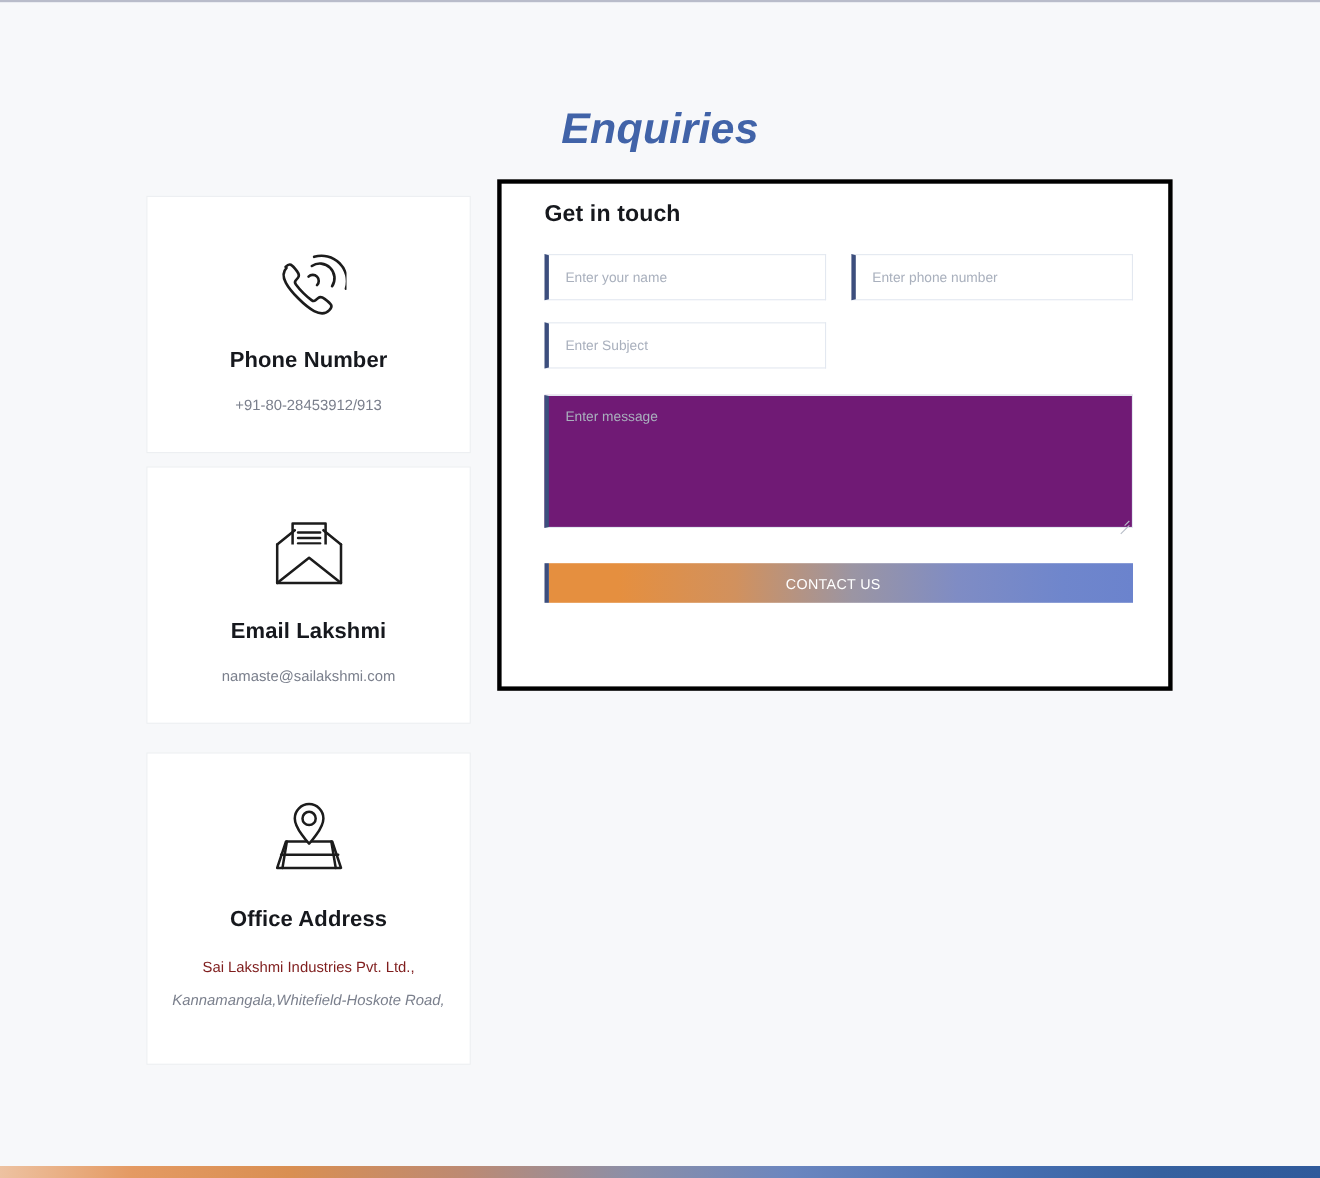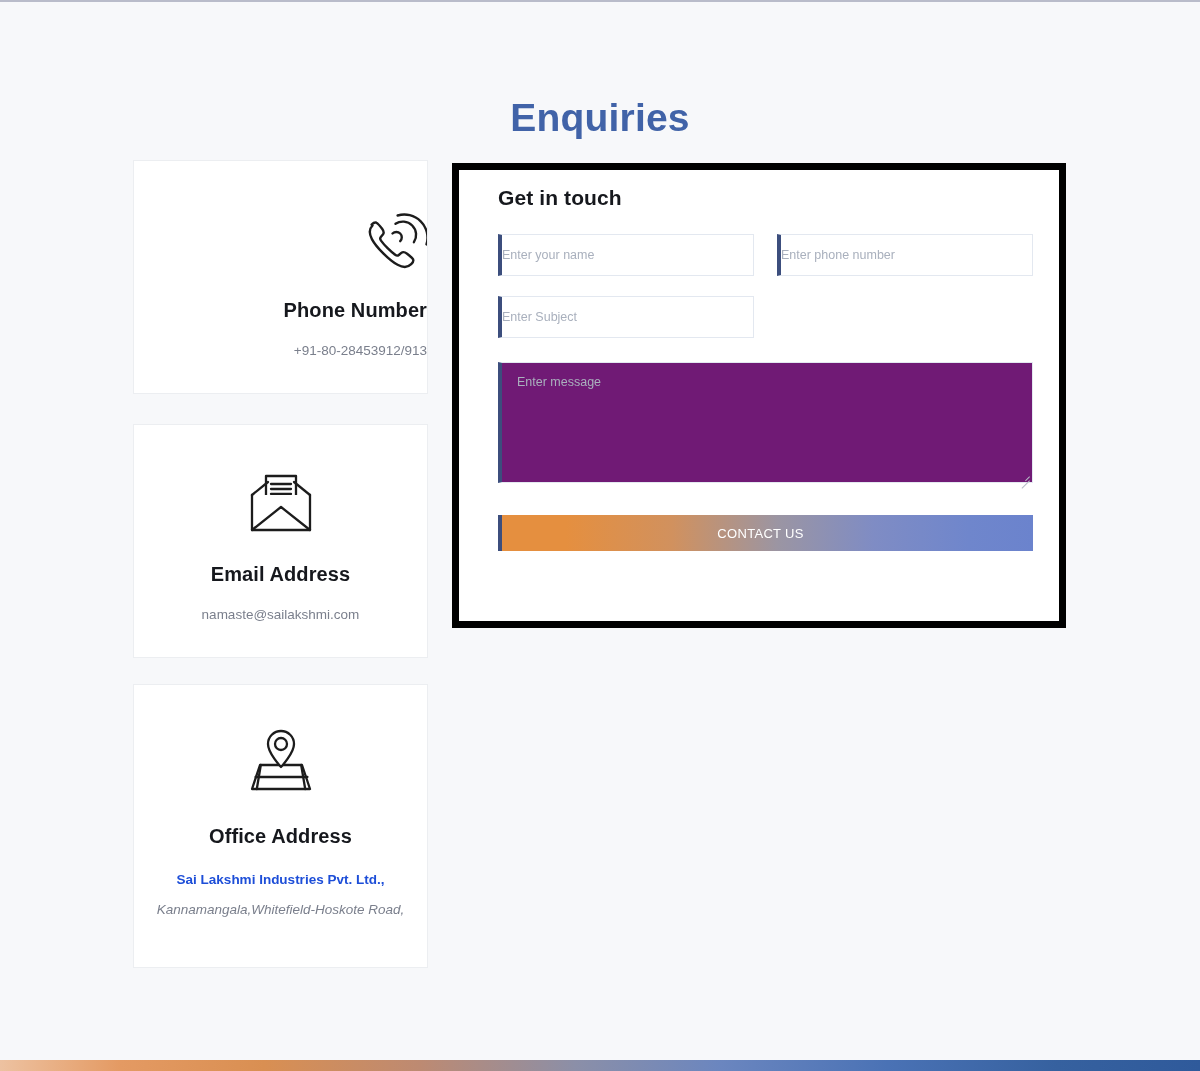--- a/index.html
+++ b/index.html
@@ -21,34 +21,35 @@
     background: #b9bcca;
   }
   .page-title {
     position: absolute;
     top: 70px; left: 0; width: 1200px;
     text-align: center;
     font-size: 39px;
     font-weight: 700;
     letter-spacing: 0.2px;
     color: #4163a8;
+    font-style: italic;
   }
 
   
   .info-card {
     position: absolute;
     left: 133px;
     width: 295px;
     background: #ffffff;
     border: 1px solid #eceef1;
     display: flex;
     flex-direction: column;
     align-items: center;
   }
-  #card-phone   { top: 160px; height: 234px; align-items: flex-end; }
+  #card-phone   { top: 178px; height: 234px; }
   #card-email   { top: 424px; height: 234px; }
   #card-address { top: 684px; height: 284px; }
 
   .info-icon {
     margin-top: 44px;
     height: 70px;
     display: flex; align-items: center; justify-content: center;
   }
   #card-address .info-icon { margin-top: 42px; }
   .info-title {
@@ -61,33 +62,33 @@
   #card-address .info-title { margin-top: 28px; text-align: center; }
   .info-value {
     margin-top: 17px;
     font-size: 13.5px;
     color: #7a7f8c;
     text-align: center;
     line-height: 24px;
     max-width: 260px;
   }
   .info-value.strong {
-    font-weight: 700;
-    color: #1d4ed8;
+    font-weight: 400;
+    color: #7f1d1d;
     margin-top: 20px;
   }
   .addr-line { display: block; font-style: italic; }
 
   
   .form-card {
     position: absolute;
     left: 452px; top: 163px;
     width: 614px; height: 465px;
     background: #ffffff;
-    border: 7px solid #000000;
+    border: 4px solid #000000;
   }
   .form-title {
     position: absolute;
     left: 39px; top: 16px;
     font-size: 21px;
     font-weight: 700;
     color: #16181d;
     letter-spacing: 0.1px;
   }
   .field-grid {
@@ -102,20 +103,21 @@
   .field {
     position: relative;
     height: 42px;
     background: #fff;
     border: 1px solid #e3e8f0;
     border-left: 4px solid #3c4e7d;
     display: flex;
     align-items: center;
   }
   .field .ph {
+    padding-left: 15px;
     font-size: 12.5px;
     color: #a9b0bd;
   }
   .textarea-field {
     position: absolute;
     left: 39px; top: 192px;
     width: 535px; height: 121px;
     background: #701a75;
     border: 1px solid #e3e8f0;
     border-left: 4px solid #3c4e7d;
@@ -202,21 +204,21 @@
         <rect x="18" y="3" width="30" height="25" fill="#ffffff"></rect>
         <line x1="23" y1="11" x2="43" y2="11"></line>
         <line x1="23" y1="16" x2="43" y2="16"></line>
         <line x1="23" y1="21" x2="43" y2="21"></line>
         <path d="M4 22v35h58V22" fill="#ffffff"></path>
         <path d="M4 22l16-13"></path>
         <path d="M62 22l-16-13"></path>
         <path d="M4 57l29-23 29 23"></path>
       </svg>
     </div>
-    <div class="info-title">Email Address</div>
+    <div class="info-title">Email Lakshmi</div>
     <div class="info-value">namaste@sailakshmi.com</div>
   </div>
 
   <div class="info-card" id="card-address">
     <div class="info-icon">
       <svg width="70" height="66" viewBox="0 0 70 66" fill="none" stroke="#1c1c1c" stroke-width="2.3" stroke-linecap="round" stroke-linejoin="round">
         <path d="M6 60l8-24h42l8 24z" fill="#ffffff"></path>
         <path d="M14.8 36l-4 24"></path>
         <path d="M55.2 36l4 24"></path>
         <path d="M9.6 48h51.8"></path>

